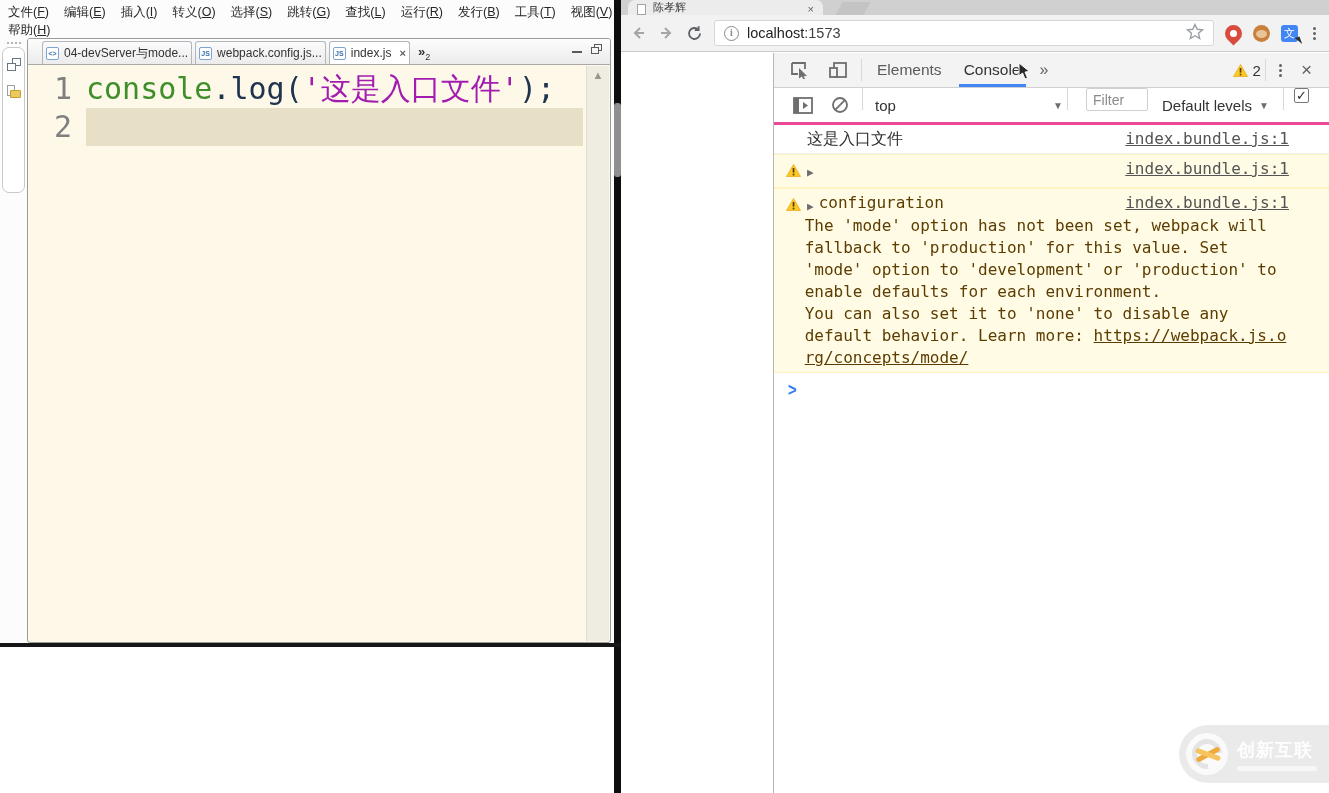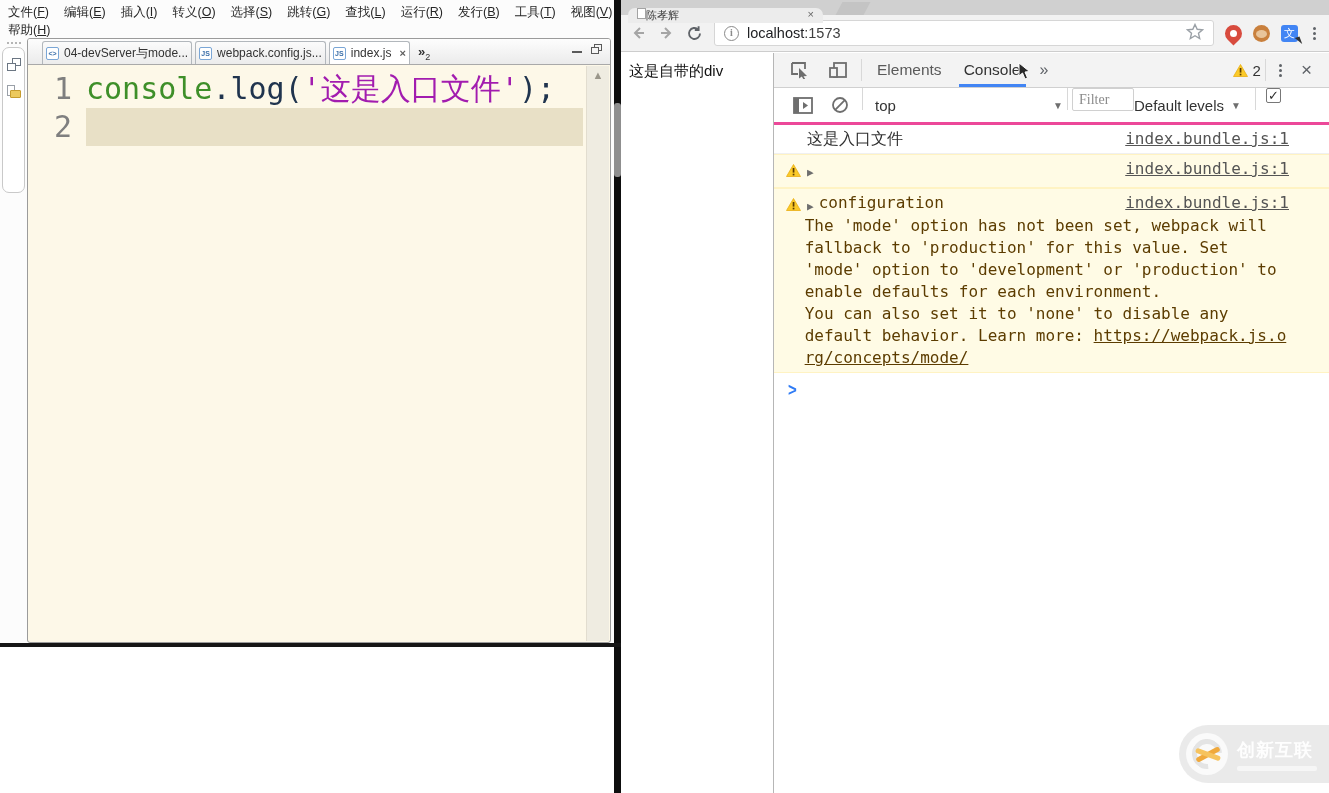--- a/index.html
+++ b/index.html
@@ -52,21 +52,21 @@
   .vscroll .up { text-align:center; color:#9a968a; font-size:11px; padding-top:3px; }
   .ide-bottom { position:absolute; left:0; bottom:0; width:621px; height:4px; background:#161616; z-index:6; }
 
   
   #divider { position:absolute; left:614px; top:0; width:7px; height:793px; background:#0e0e0e; z-index:5; }
   #divider .thumb { position:absolute; left:0; top:103px; width:7px; height:74px; background:#8f8f8f; border-radius:3px; }
 
   
   #chrome { position:absolute; left:621px; top:0; width:708px; height:793px; background:#fff; }
   .tabstrip { height:15px; background:#d0d0d0; position:relative; }
-  .btab { position:absolute; left:7px; top:8px; width:195px; height:15px; background:#ececec; border-radius:7px 7px 0 0; display:flex; align-items:flex-start; padding:0 9px; gap:0; font-size:11px; color:#3a3a3a; }
+  .btab { position:absolute; left:7px; top:0; width:195px; height:15px; background:#ececec; border-radius:7px 7px 0 0; display:flex; align-items:flex-end; padding:0 9px; gap:7px; font-size:11px; color:#3a3a3a; }
   .btab-fav { width:9px; height:11px; border:1px solid #a3a3a3; background:#fff; flex:none; }
   .btab-close { margin-left:auto; color:#666; font-size:11px; cursor:pointer; }
   .newtab-btn { position:absolute; left:218px; top:2px; width:28px; height:13px; background:#c4c4c4; transform:skewX(-28deg); }
 
   .toolbar { height:37px; background:#f2f2f2; border-bottom:1px solid #cdcdcd; display:flex; align-items:center; padding:0 9px; gap:11px; }
   .nav-ic { flex:none; display:flex; align-items:center; cursor:pointer; }
   .urlbox { flex:1; height:26px; background:#fff; border:1px solid #d6d6d6; border-radius:3px; display:flex; align-items:center; padding:0 9px; gap:8px; font-size:14.5px; min-width:0; }
   .info-ic { flex:none; width:15px; height:15px; border-radius:50%; border:1.5px solid #8a8a8a; color:#8a8a8a; font-size:10px; font-weight:bold; text-align:center; line-height:12px; font-family:"Liberation Serif", serif; cursor:pointer; }
   .url-host { color:#202124; }
   .url-port { color:#404040; }
@@ -95,21 +95,21 @@
   .more-tabs { font-size:16px; color:#5f6368; padding:0 8px; cursor:pointer; }
   .cursor-svg { position:relative; width:0; height:0; }
   .cursor-svg svg { position:absolute; left:-14px; top:-8px; }
   .warn-badge { margin-left:auto; display:flex; align-items:center; gap:5px; font-size:15px; color:#333; cursor:pointer; }
   .dt-close { font-size:19px; color:#5f6368; padding:0 10px; cursor:pointer; }
 
   .dt-toolbar { height:37px; border-bottom:3px solid #ec4899; display:flex; padding:0 10px; }
   .ctx-select { width:188px; display:flex; align-items:center; font-size:15px; color:#333; margin-left:8px; cursor:pointer; }
   .ctx-select .arr, .levels .arr { color:#6e6e6e; font-size:10px; }
   .ctx-select .arr { margin-left:auto; }
-  .filter-input { width:62px; height:23px; border:1px solid #d0d0d0; border-radius:2px; font-size:14px; padding:0 6px; color:#333; font-family:Liberation Serif, serif; margin:0 0; }
+  .filter-input { width:62px; height:23px; border:1px solid #d0d0d0; border-radius:2px; font-size:14px; padding:0 6px; color:#333; font-family:Liberation Sans, sans-serif; margin:0 14px; }
   .filter-input::placeholder { color:#8b8b8b; }
   .levels { font-size:15px; color:#333; display:flex; align-items:center; gap:7px; margin-right:10px; cursor:pointer; }
   .chk { width:15px; height:15px; border:1px solid #777; border-radius:2px; background:#fff; font-size:13px; line-height:13px; text-align:center; color:#2d2d2d; margin-left:6px; cursor:pointer; }
 
   .dt-console { font-family:"DejaVu Sans Mono", monospace; font-size:16px; line-height:22px; }
   .msg { display:flex; align-items:flex-start; padding:3px 40px 3px 33px; border-bottom:1px solid #f0f0f0; color:#303030; }
   .msg.warning { background:#fffbe5; border-top:1px solid #fff3c3; border-bottom:1px solid #fff3c3; color:#5c3c00; padding-left:12px; }
   .warn-ic { flex:none; margin:3px 6px 0 0; }
   .expander { flex:none; color:#6e6e6e; font-size:11px; margin:4px 5px 0 0; cursor:pointer; }
   .msg-content { flex:1; min-width:0; }
@@ -248,23 +248,20 @@
         </span>
       <span class="ext-ic ext-translate">文<i></i></span>
       <span class="menu-dots">
           <i></i>
           <i></i>
           <i></i>
         </span>
     </div>
 
     <div class="content">
-      <div class="page">
-        <div class="page-text">这是自带的div</div>
-      </div>
 
       <div class="dt">
         <div class="dt-tabs">
           <span class="dt-icbtn">
             <svg width="20" height="18" viewBox="0 0 20 18">
                 <path d="M2 2 H15 V8" fill="none" stroke="#6e6e6e" stroke-width="1.8"></path>
                 <path d="M2 2 V13 H8" fill="none" stroke="#6e6e6e" stroke-width="1.8"></path>
                 <path d="M9 7 L17 15 L13.5 15.2 L15.2 18 L13.3 18 L11.8 15.4 L9 17.5 Z" fill="#6e6e6e"></path>
               </svg>
           </span>

